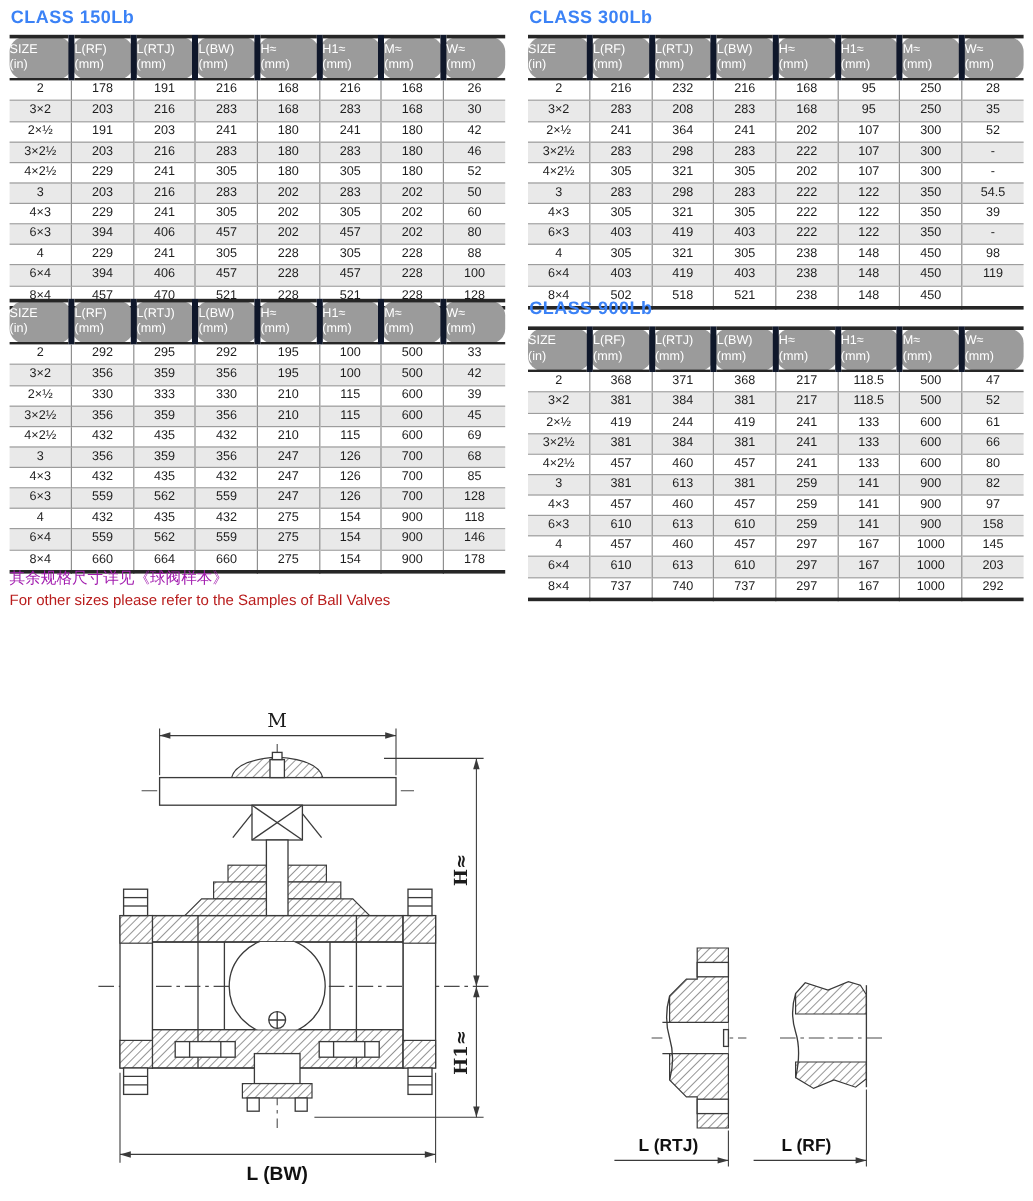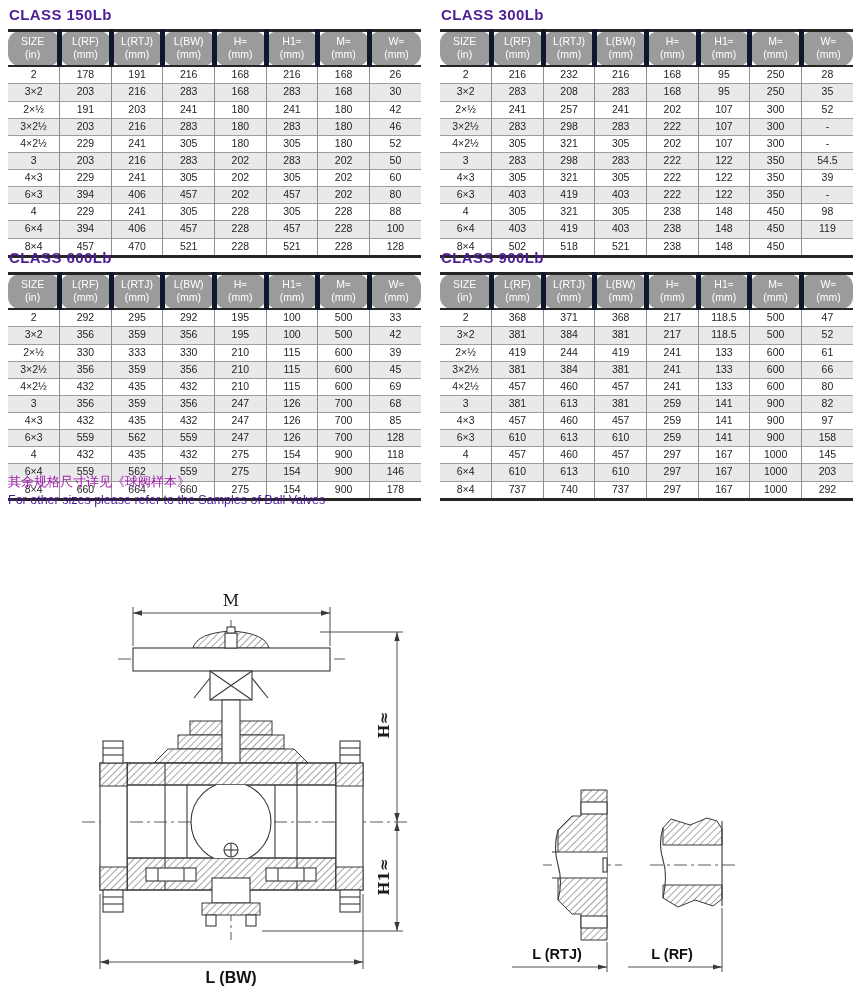--- a/index.html
+++ b/index.html
@@ -6,44 +6,44 @@
   body{
     width:861px;height:1001px;background:#ffffff;position:relative;
     font-family:"Liberation Sans",sans-serif;color:#222;overflow:hidden;
   }
   .blk{position:absolute;width:413px;}
   #blk150{left:8px;top:6px;}
   #blk300{left:440px;top:6px;}
   #blk600{left:8px;top:249px;}
   #blk900{left:440px;top:249px;}
   .ttl{
-    font-size:15px;font-weight:bold;color:#4c1d95;margin:0 0 6px 1px;
+    font-size:15px;font-weight:bold;color:#3b82f6;margin:0 0 6px 1px;
     letter-spacing:.4px;
   }
   table.dim{
     width:100%;border-collapse:collapse;table-layout:fixed;
     border-top:3px solid #262626;border-bottom:3px solid #262626;
   }
   table.dim th{
     background:#9b9b9b;color:#ffffff;font-weight:normal;font-size:10.5px;
     padding:3px 0 4px;line-height:1.25;
   }
   table.dim th + th{border-left:5px solid #0f172a;}
   table.dim thead tr{border-bottom:2px solid #262626;}
   table.dim td{
     text-align:center;font-size:10.5px;color:#1e1e1e;padding:1px 0 2px;
     line-height:1.25;height:12px;background:#ffffff;
   }
   table.dim td + td{border-left:1px solid #8f8f8f;}
   table.dim tbody tr + tr td{border-top:1px solid #9d9d9d;}
   table.dim tbody tr:nth-child(even) td{background:#e9e9e9;}
-  table.dim th{text-align:center;border-radius:12px;}
+  table.dim th{text-align:left;border-radius:12px;}
   .note{position:absolute;left:8px;top:473px;width:500px;}
   .note .cn{font-size:13px;color:#a21caf;margin:0 0 2px 0;}
-  .note .en{font-size:12.5px;color:#4c1d95;margin:0;}
+  .note .en{font-size:12.5px;color:#b91c1c;margin:0;}
   #dwg{position:absolute;left:0;top:568px;}
   .ln{stroke:#3a3a3a;stroke-width:1.1;fill:none;}
   .lw{stroke:#3a3a3a;stroke-width:1.1;fill:#ffffff;}
   .ht{stroke:#3a3a3a;stroke-width:1;fill:url(#h45);}
   .dim-l{stroke:#3a3a3a;stroke-width:.9;fill:none;}
   .cl{stroke:#4a4a4a;stroke-width:.9;fill:none;stroke-dasharray:13 4 3 4;}
   .arr{fill:#3a3a3a;stroke:none;}
   .t-serif{font-family:"DejaVu Serif",serif;font-size:16px;fill:#1c1c1c;}
   .t-serif-b{font-family:"DejaVu Serif",serif;font-size:15px;font-weight:bold;fill:#1c1c1c;}
   .t-bold{font-family:"Liberation Sans",sans-serif;font-size:16px;font-weight:bold;fill:#111;}
@@ -262,21 +262,21 @@
           <td>208</td>
           <td>283</td>
           <td>168</td>
           <td>95</td>
           <td>250</td>
           <td>35</td>
         </tr>
         <tr>
           <td>2×½</td>
           <td>241</td>
-          <td>257</td>
+          <td>364</td>
           <td>241</td>
           <td>202</td>
           <td>107</td>
           <td>300</td>
           <td>52</td>
         </tr>
         <tr>
           <td>3×2½</td>
           <td>283</td>
           <td>298</td>
@@ -354,21 +354,20 @@
           <td>238</td>
           <td>148</td>
           <td>450</td>
           <td></td>
         </tr>
       </tbody>
     </table>
 </div>
 
 <div class="blk" id="blk600">
-  <h2 class="ttl">CLASS 600Lb</h2>
   <table class="dim">
       <thead>
         <tr>
           <th>
             <div>SIZE</div>
             <div>(in)</div>
           </th>
           <th>
             <div>L(RF)</div>
             <div>(mm)</div>

